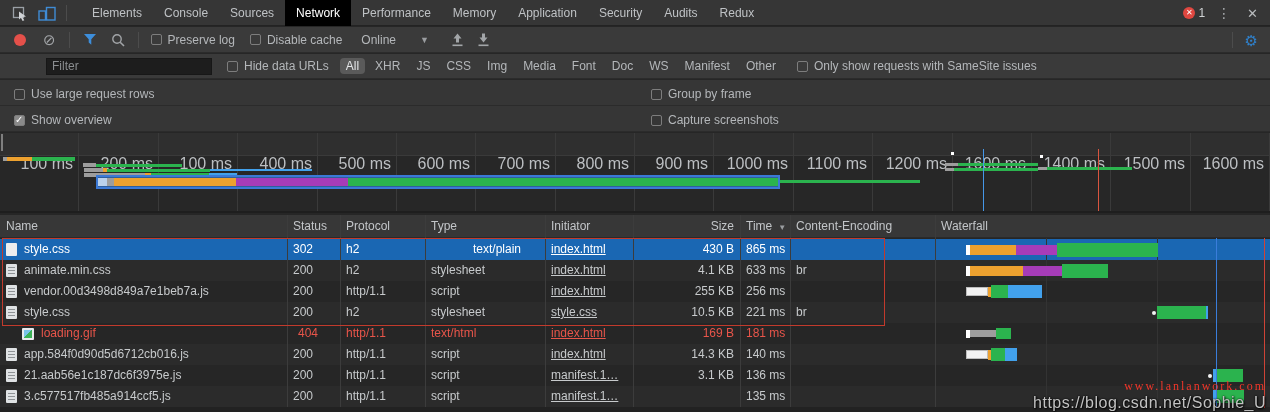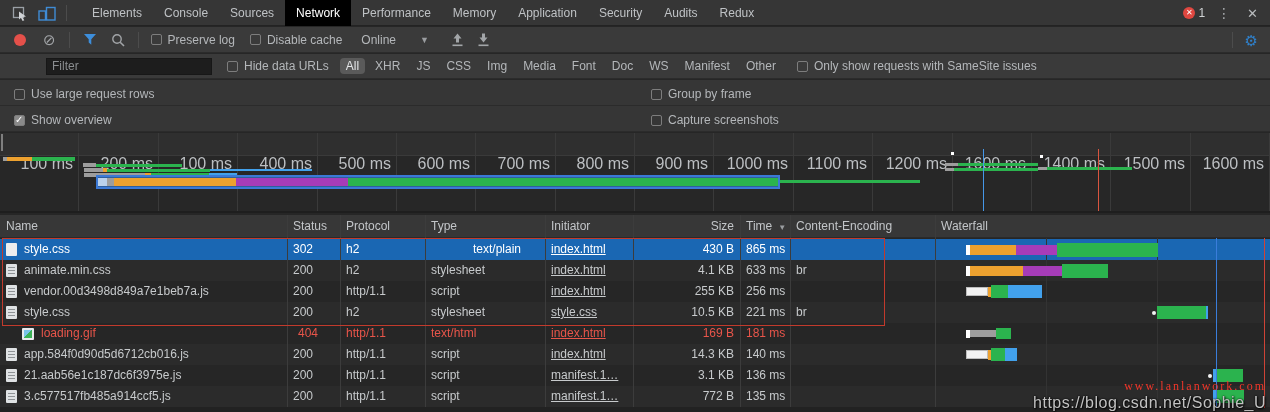--- a/index.html
+++ b/index.html
@@ -460,21 +460,20 @@
           <div class="tcell name-cell" style="left: 0px; width: 287px;">
             <div class="fileicon doc-lines">
               <div class="lines"></div>
             </div>
             <span>3.c577517fb485a914ccf5.js</span>
           </div>
           <div class="tcell" style="left: 287px; width: 53px;">200</div>
           <div class="tcell" style="left: 340px; width: 85px;">http/1.1</div>
           <div class="tcell" style="left: 425px; width: 120px;">script</div>
           <div class="tcell link" style="left: 545px; width: 88px;">manifest.1…</div>
-          <div class="tcell" style="left: 633px; width: 107px; text-align: right;">772 B</div>
           <div class="tcell" style="left: 740px; width: 50px; text-align: right;">135 ms</div>
           <div class="tcell" style="left: 790px; width: 145px;"></div>
           <div class="wf-seg" style="left: 1213px; top: 4px; width: 3px; height: 13px; background: rgb(66, 161, 236);"></div>
           <div class="wf-seg" style="left: 1216px; top: 4px; width: 28px; height: 13px; background: rgb(43, 179, 78);"></div>
         </div>
       </div>
     <div id="bottom-strip"></div>
   <div class="colsep" style="left: 287px; height: 192px;"></div>
       <div class="colsep" style="left: 340px; height: 192px;"></div>
       <div class="colsep" style="left: 425px; height: 192px;"></div>

